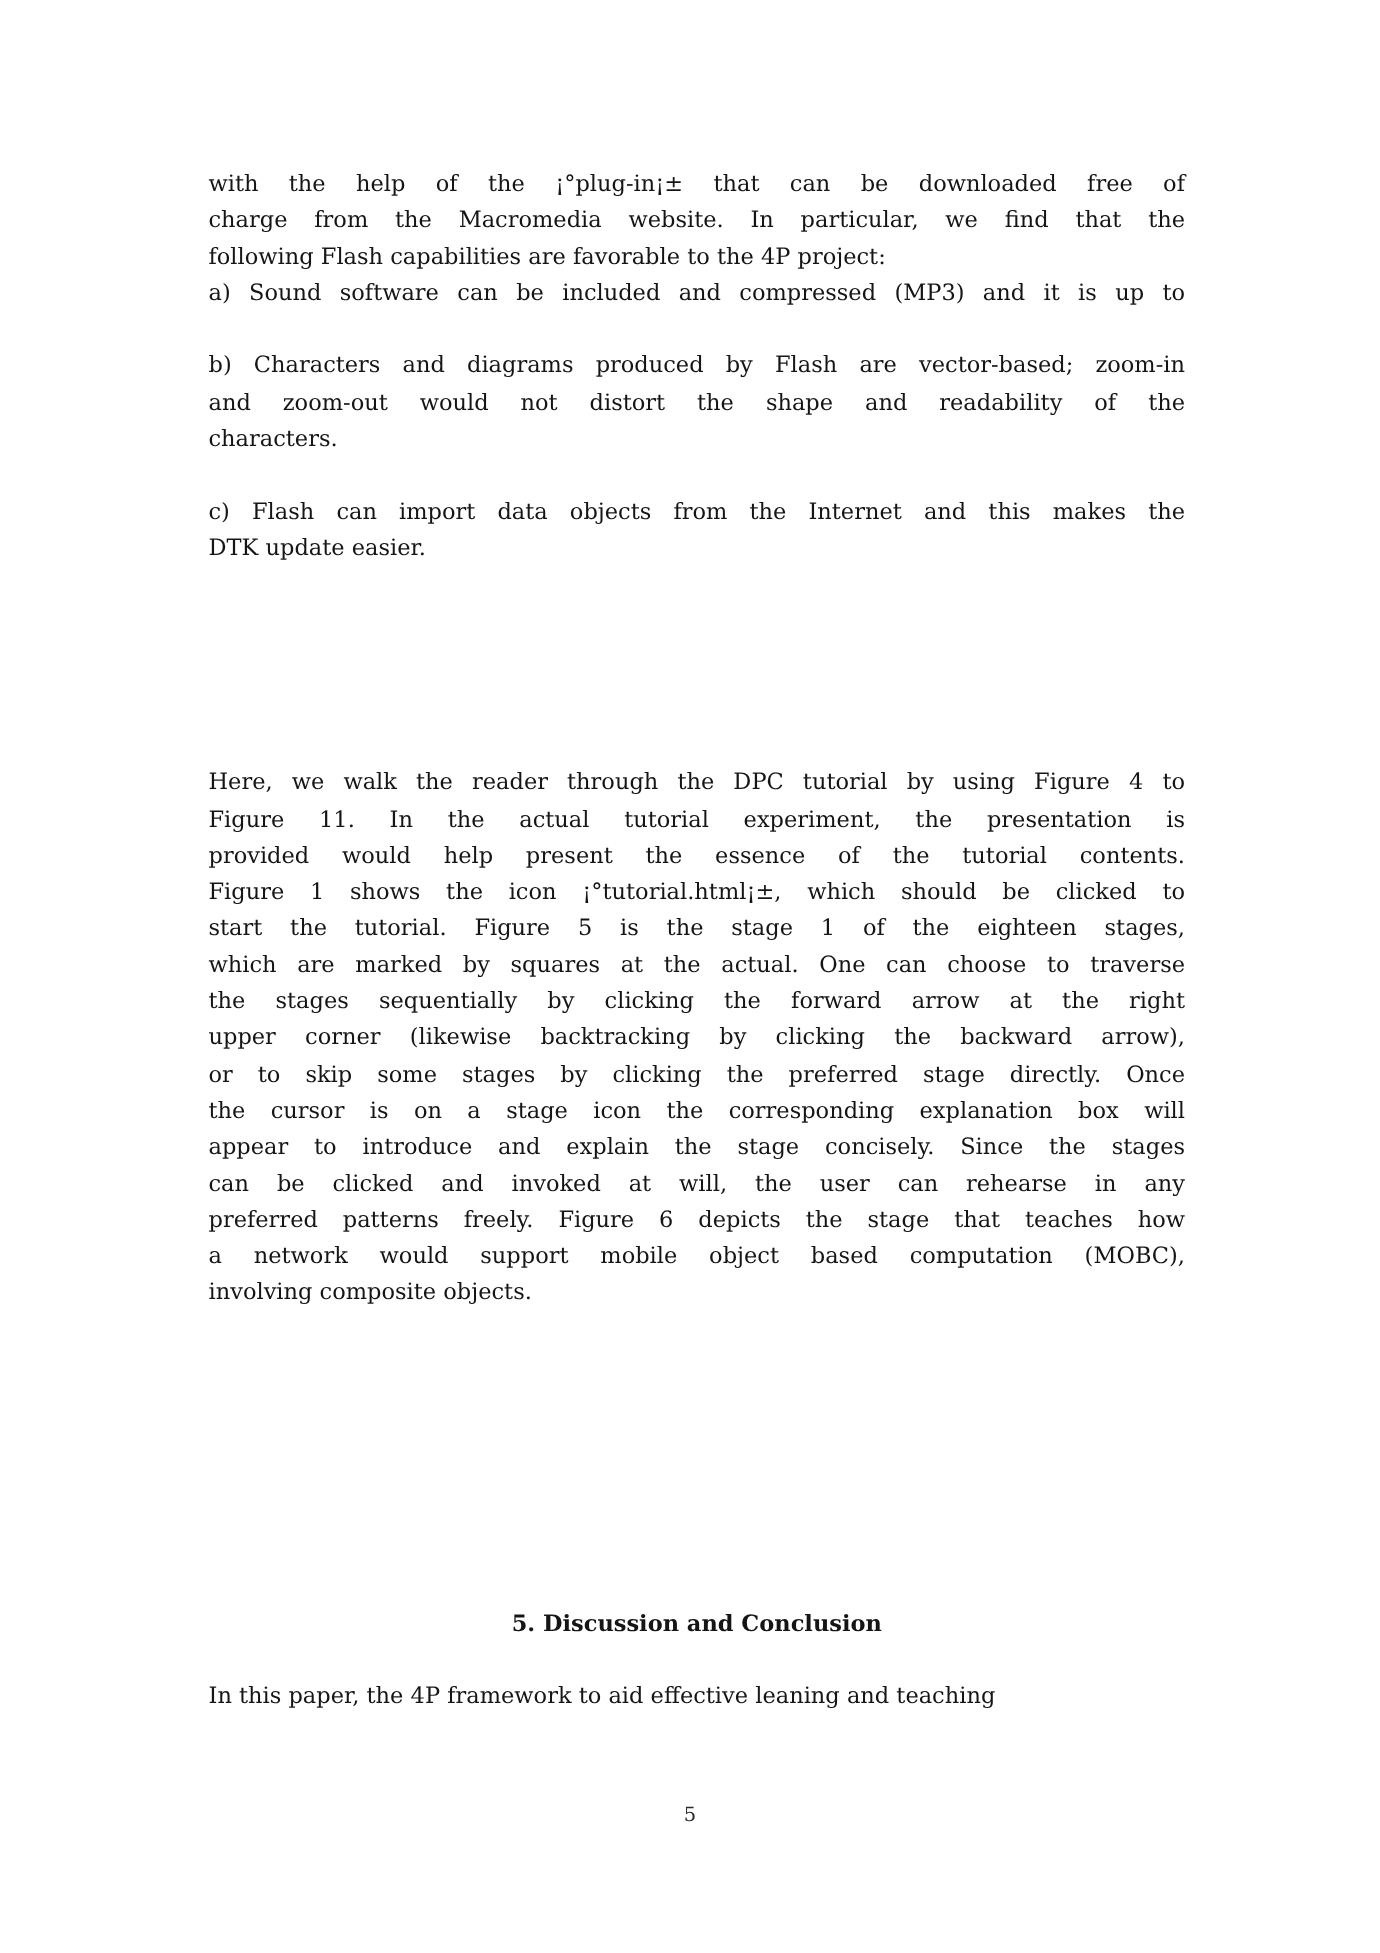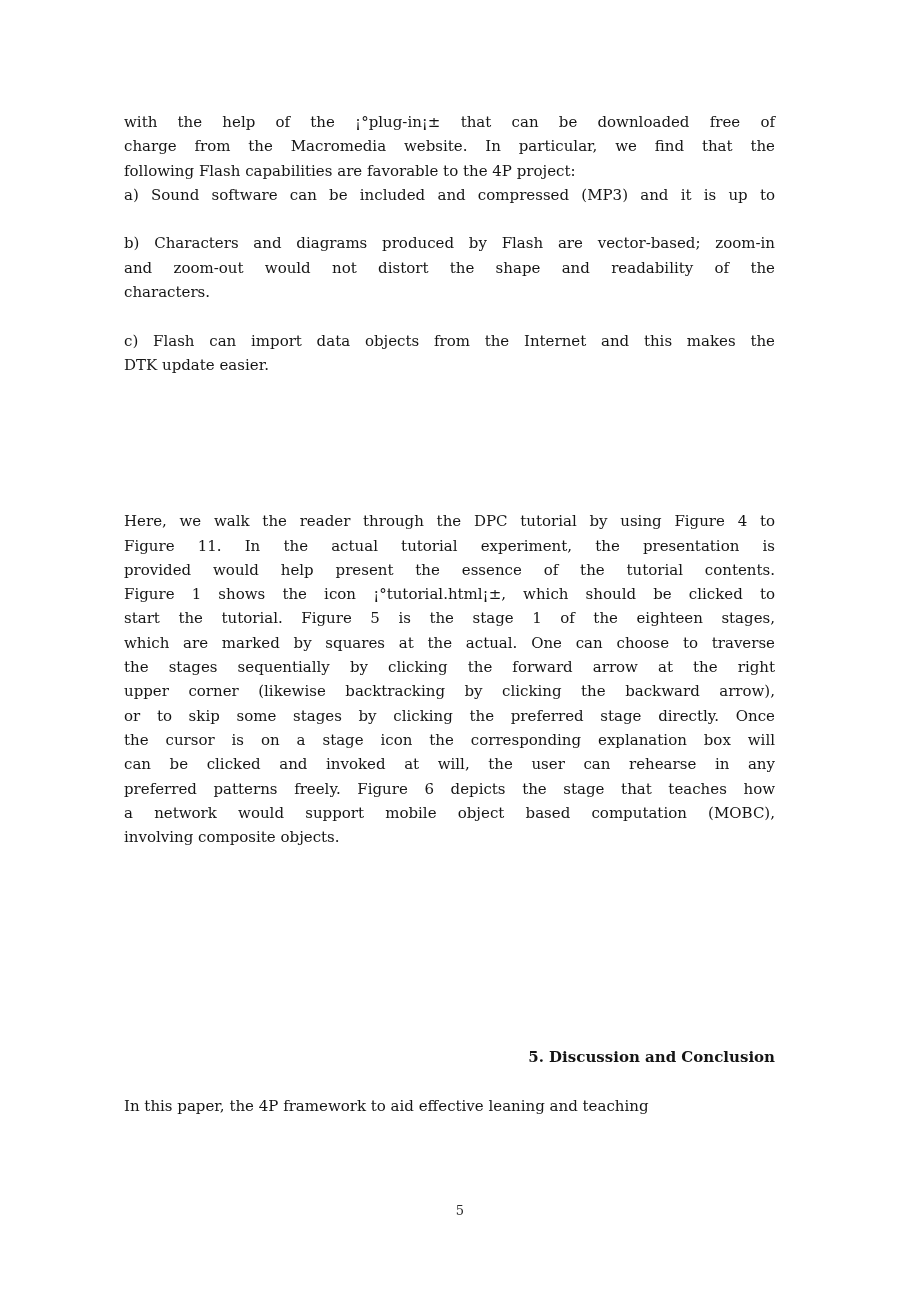--- a/index.html
+++ b/index.html
@@ -16,21 +16,21 @@
     margin: 0;
     background: #ffffff;
     overflow: hidden;
     font-family: "DejaVu Serif", "Liberation Serif", serif;
     color: #151515;
     -webkit-font-smoothing: none;
   }
 
   .text-column {
     position: absolute;
-    left: 124px;
+    left: 139px;
     top: 110px;
     width: 651px;
   }
 
   
   .para {
     margin: 0;
     font-size: 15px;
     line-height: 24.3px;
     letter-spacing: 0px;
@@ -60,21 +60,21 @@
   .figure-gap-a {
     height: 132px;
   }
   .figure-gap-b {
     height: 196px;
   }
 
   .section-heading {
     font-size: 15px;
     line-height: 24.3px;
-    text-align: right;
+    text-align: center;
     margin: 0;
     white-space: pre-wrap;
   }
 
   .page-number {
     position: absolute;
     left: 0;
     right: 0;
     top: 1203px;
     text-align: center;
@@ -121,20 +121,21 @@
       <span class="ln">Here, we walk the reader through the DPC tutorial by using Figure 4 to</span>
       <span class="ln">Figure 11. In the actual tutorial experiment, the presentation is</span>
       <span class="ln">provided would help present the essence of the tutorial contents.</span>
       <span class="ln">Figure 1 shows the icon ¡°tutorial.html¡±, which should be clicked to</span>
       <span class="ln">start the tutorial. Figure 5 is the stage 1 of the eighteen stages,</span>
       <span class="ln">which are marked by squares at the actual. One can choose to traverse</span>
       <span class="ln">the stages sequentially by clicking the forward arrow at the right</span>
       <span class="ln">upper corner (likewise backtracking by clicking the backward arrow),</span>
       <span class="ln">or to skip some stages by clicking the preferred stage directly. Once</span>
       <span class="ln">the cursor is on a stage icon the corresponding explanation box will</span>
+      <span class="ln">appear to introduce and explain the stage concisely. Since the stages</span>
       <span class="ln">can be clicked and invoked at will, the user can rehearse in any</span>
       <span class="ln">preferred patterns freely. Figure 6 depicts the stage that teaches how</span>
       <span class="ln">a network would support mobile object based computation (MOBC),</span>
       <span class="ln last">involving composite objects.</span>
     </div>
 
     <div class="figure-gap-b"></div>
 
     <h2 class="section-heading">5. Discussion and Conclusion</h2>
 

